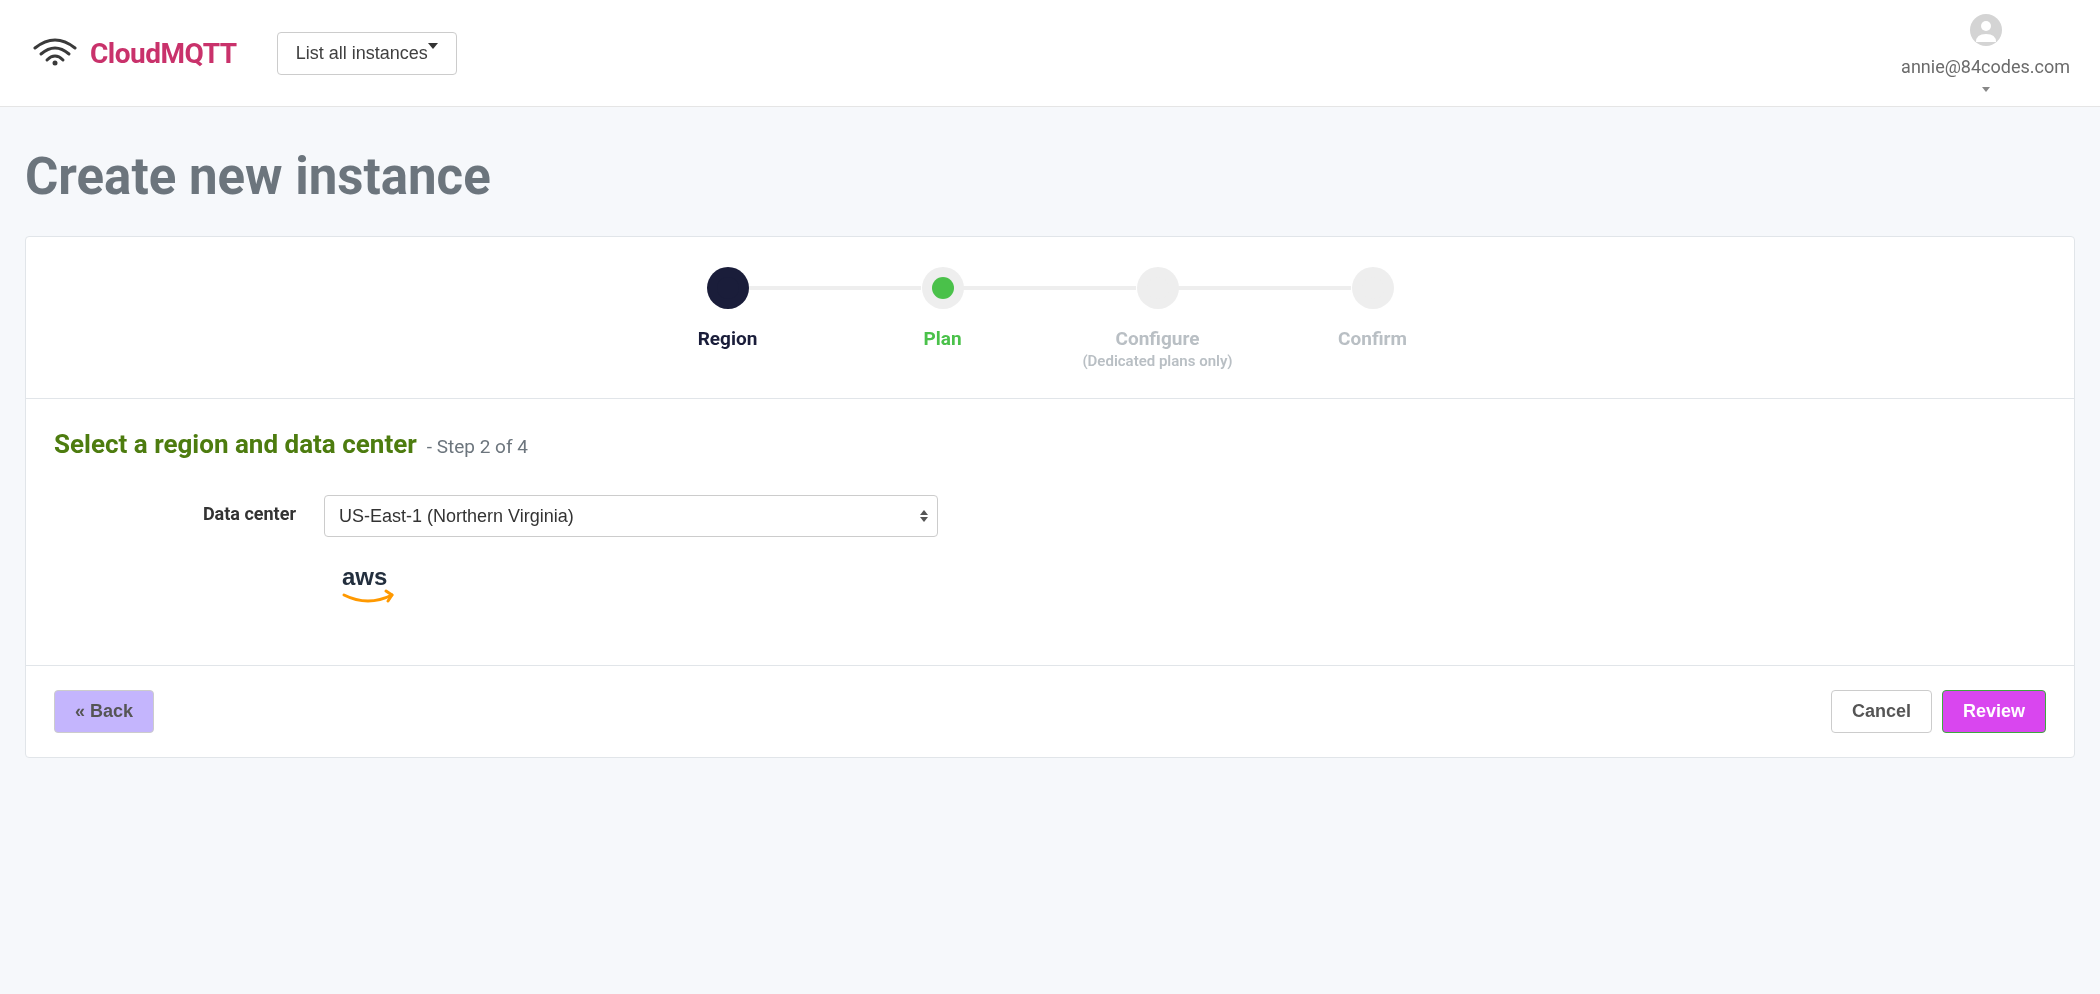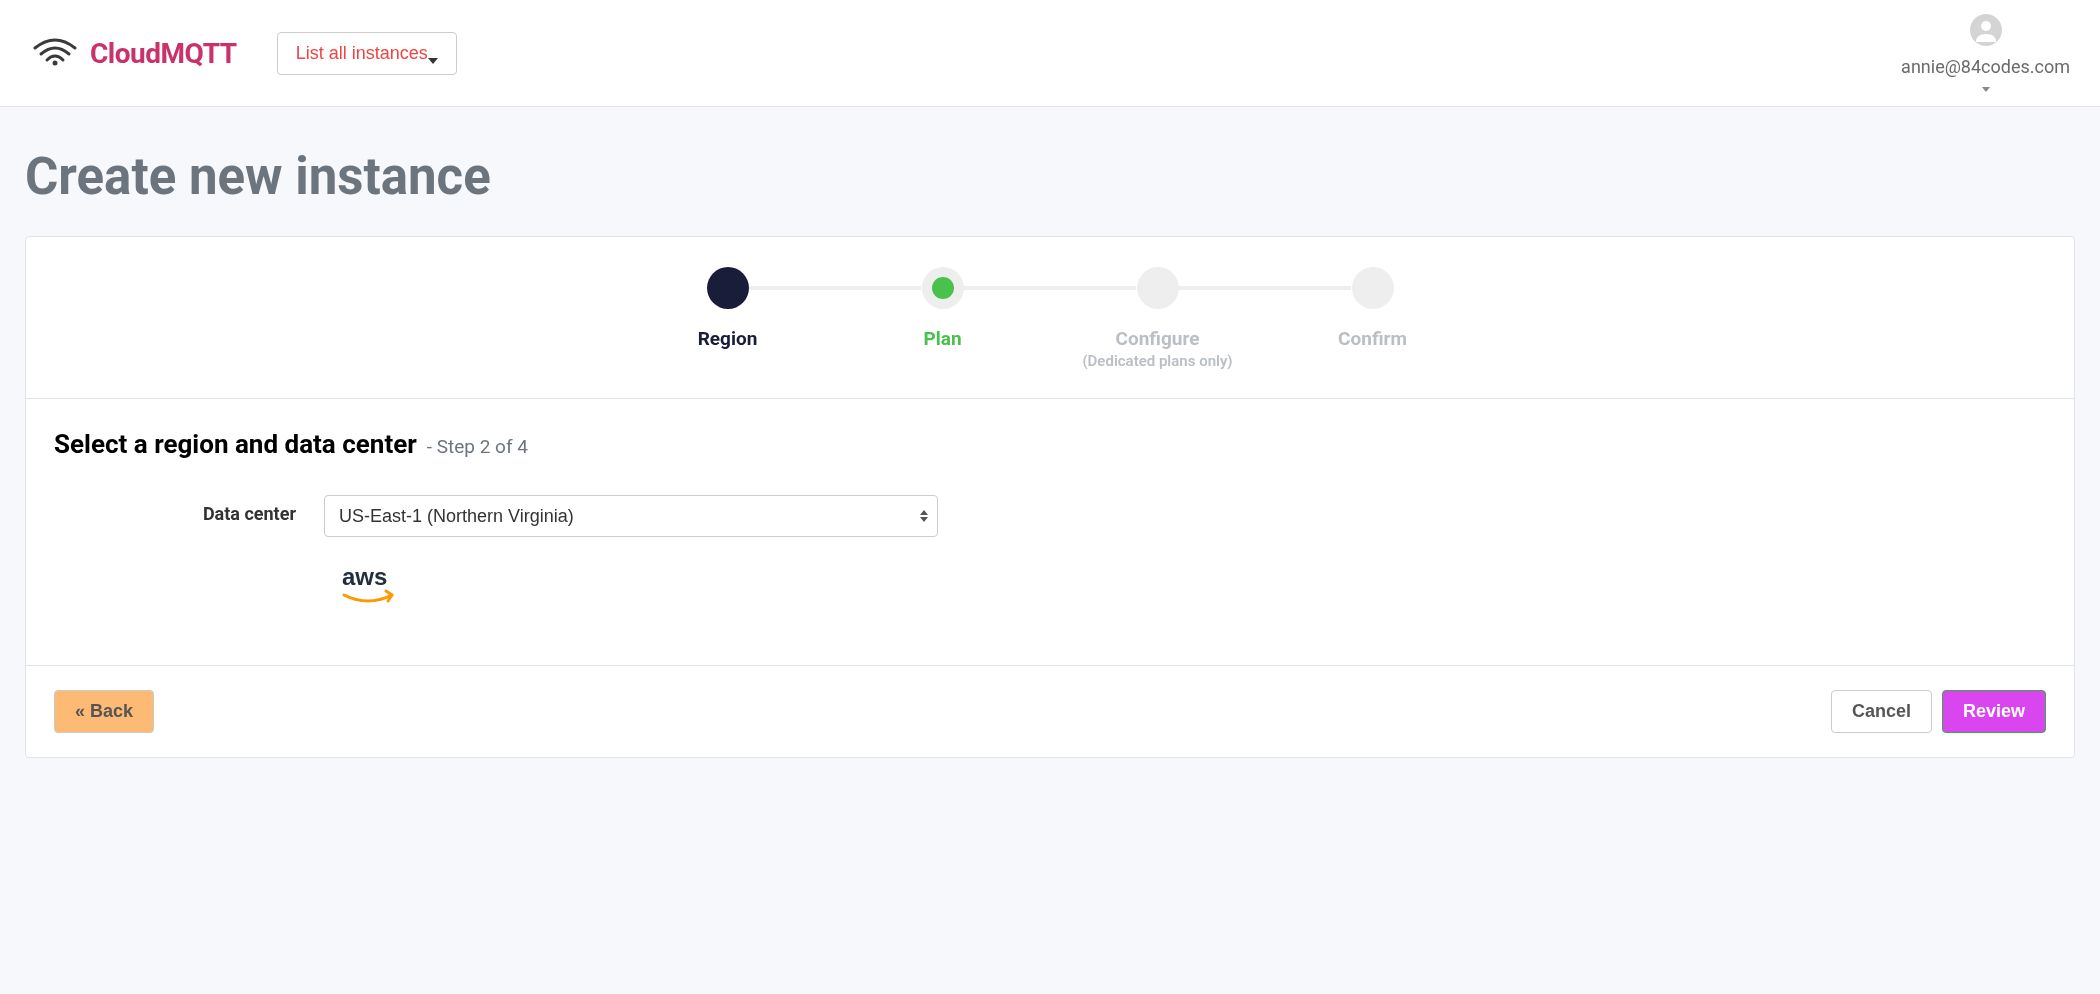--- a/index.html
+++ b/index.html
@@ -31,24 +31,24 @@
     color: #c9326b;
     letter-spacing: -0.5px;
   }
   .dropdown-btn {
     margin-left: 40px;
     padding: 10px 18px;
     background: #fff;
     border: 1px solid #ccc;
     border-radius: 4px;
     font-size: 18px;
-    color: #ef4444;
+    color: #404040;
     cursor: pointer;
     display: flex;
-    align-items: flex-end;
+    align-items: flex-start;
     gap: 0;
   }
   .caret-icon {
     width: 0;
     height: 0;
     border-left: 5px solid transparent;
     border-right: 5px solid transparent;
     border-top: 6px solid #333;
   }
   .header-right {
@@ -153,21 +153,21 @@
     left: 128px;
     z-index: 1;
   }
   .form-section {
     padding: 30px 28px 50px 28px;
     border-bottom: 1px solid #e1e5e9;
   }
   .section-title {
     font-size: 26px;
     font-weight: 700;
-    color: #000000;
+    color: #4d7c0f;
     display: inline;
   }
   .section-subtitle {
     font-size: 19px;
     color: #6c757d;
     margin-left: 6px;
   }
   .form-row {
     display: flex;
     align-items: flex-start;
@@ -226,21 +226,21 @@
   }
   .btn {
     padding: 10px 20px;
     border-radius: 4px;
     font-size: 18px;
     font-weight: 600;
     cursor: pointer;
     border: 1px solid transparent;
   }
   .btn-back {
-    background: #fdba74;
+    background: #c4b5fd;
     border: 1px solid #ccc;
     color: #555;
   }
   .spacer { flex: 1; }
   .btn-cancel {
     background: #fff;
     border: 1px solid #ccc;
     color: #555;
     margin-right: 10px;
   }

